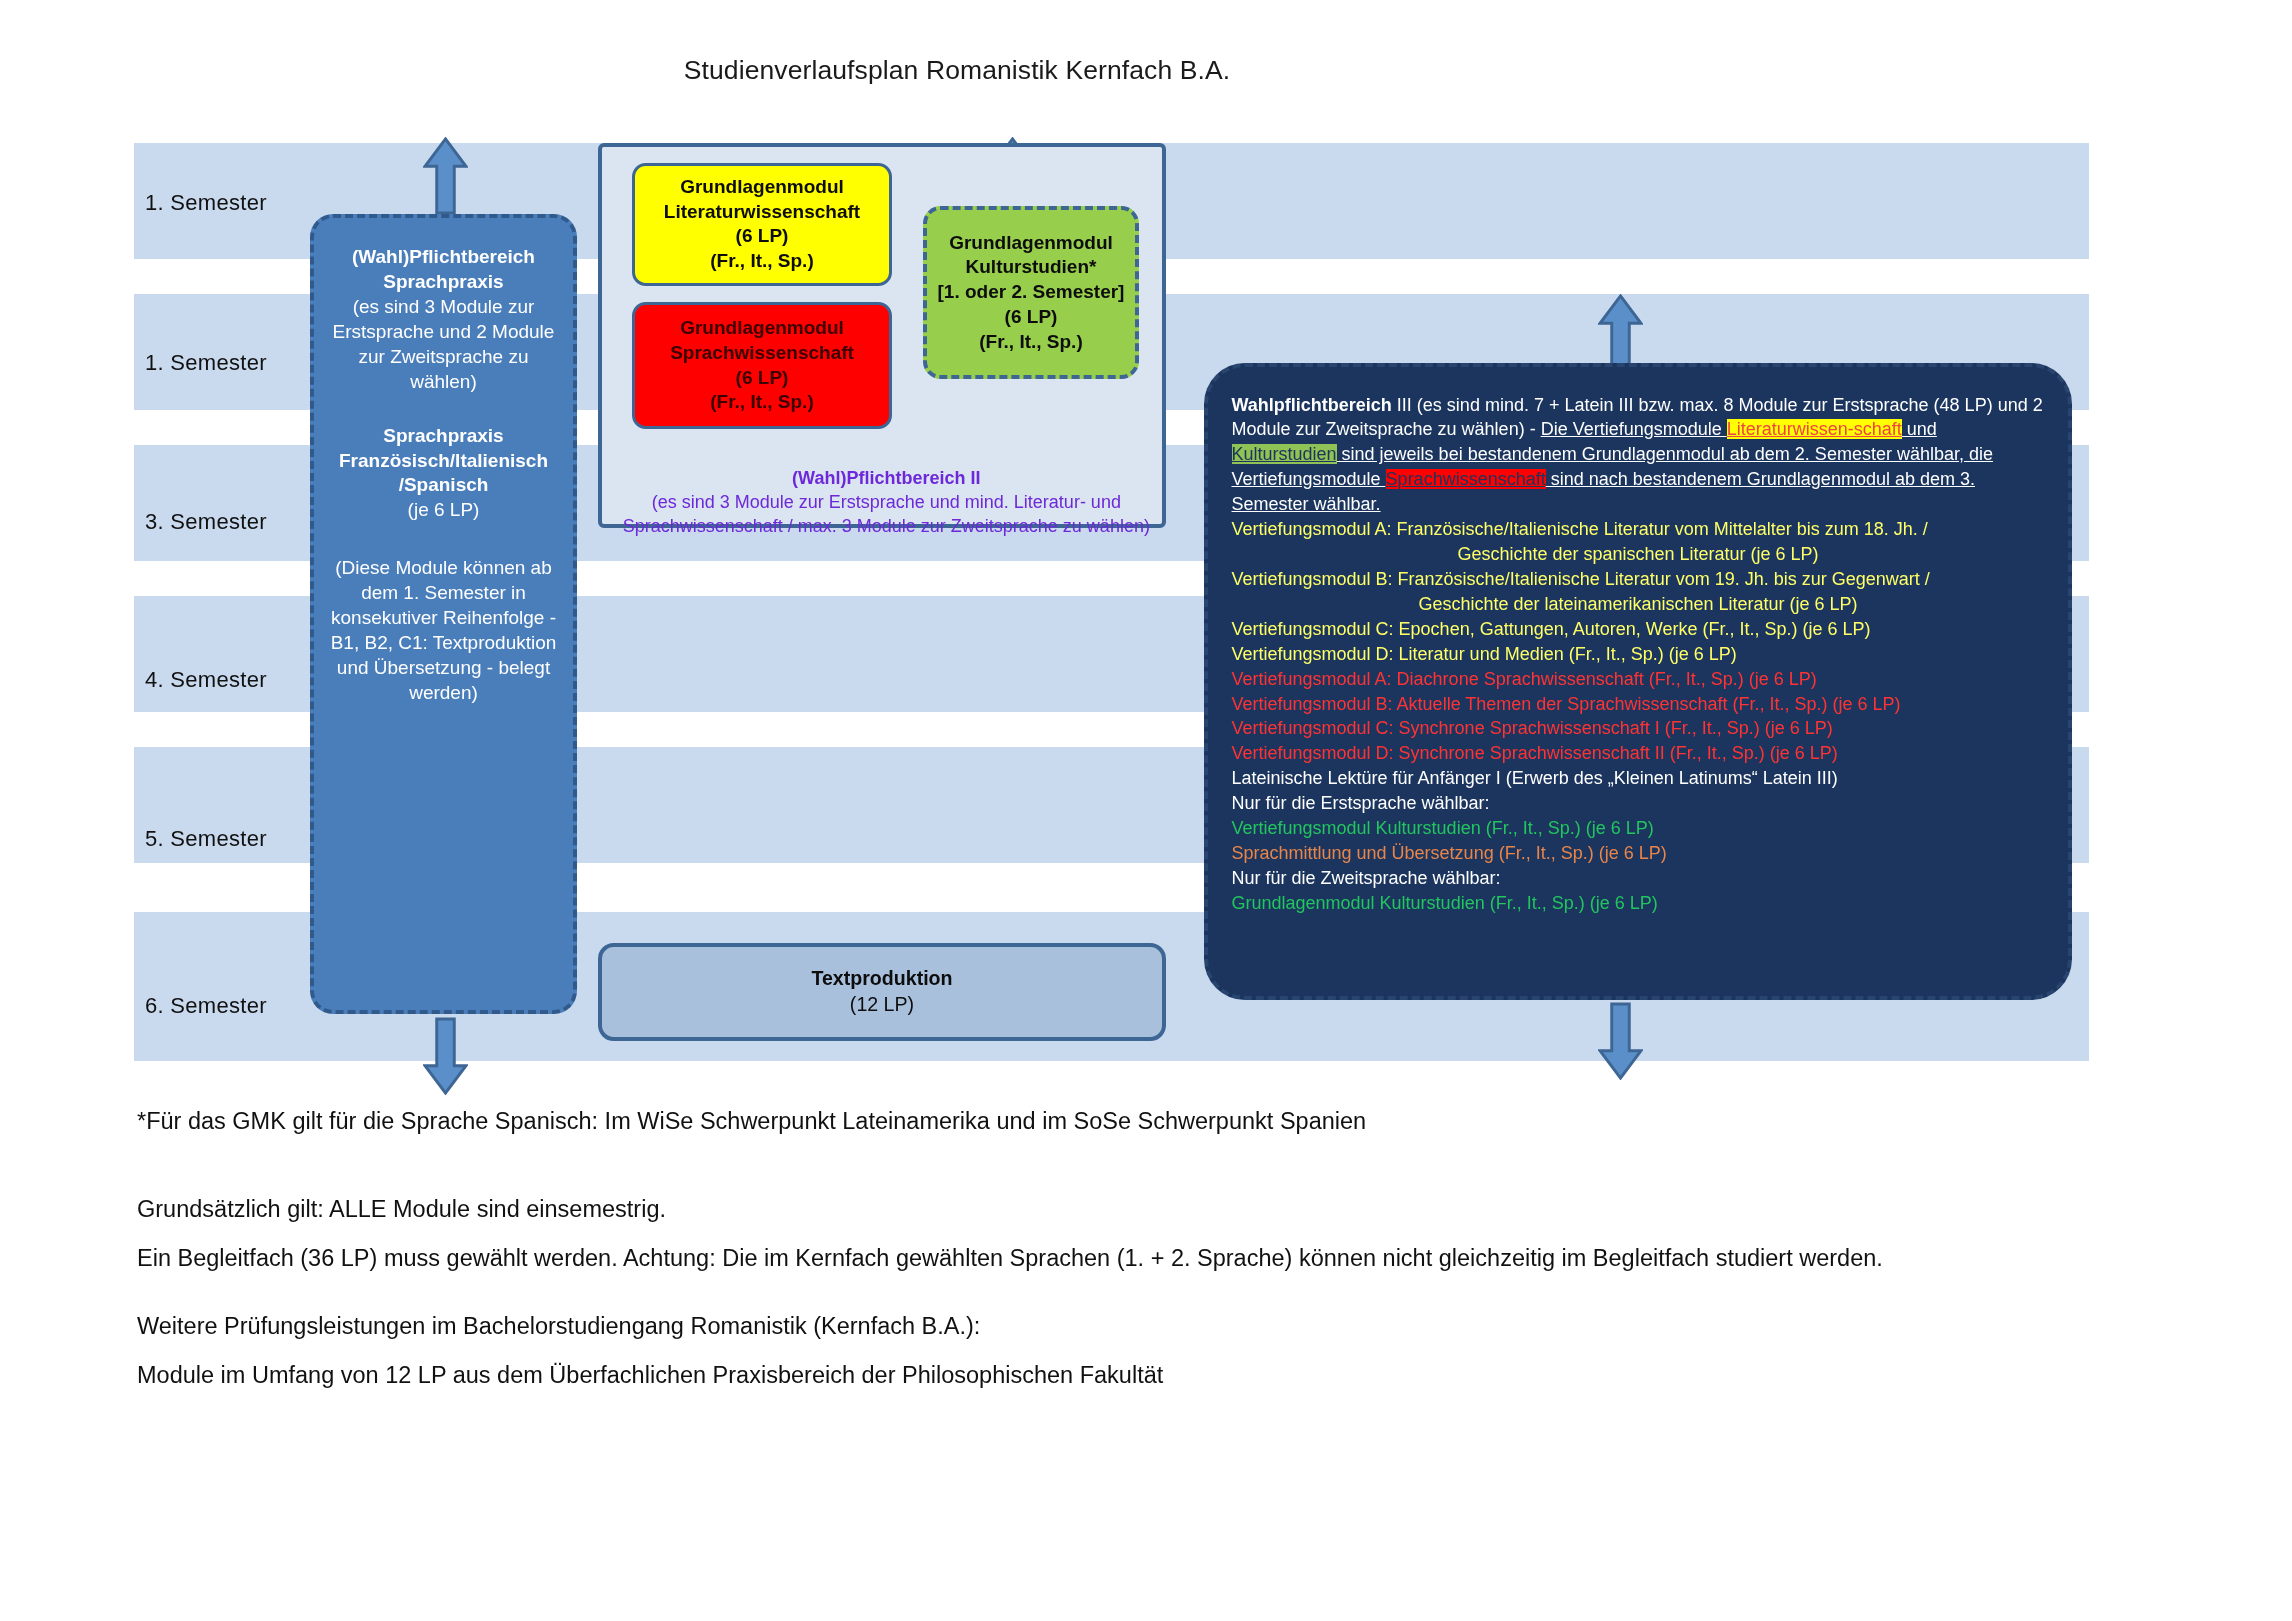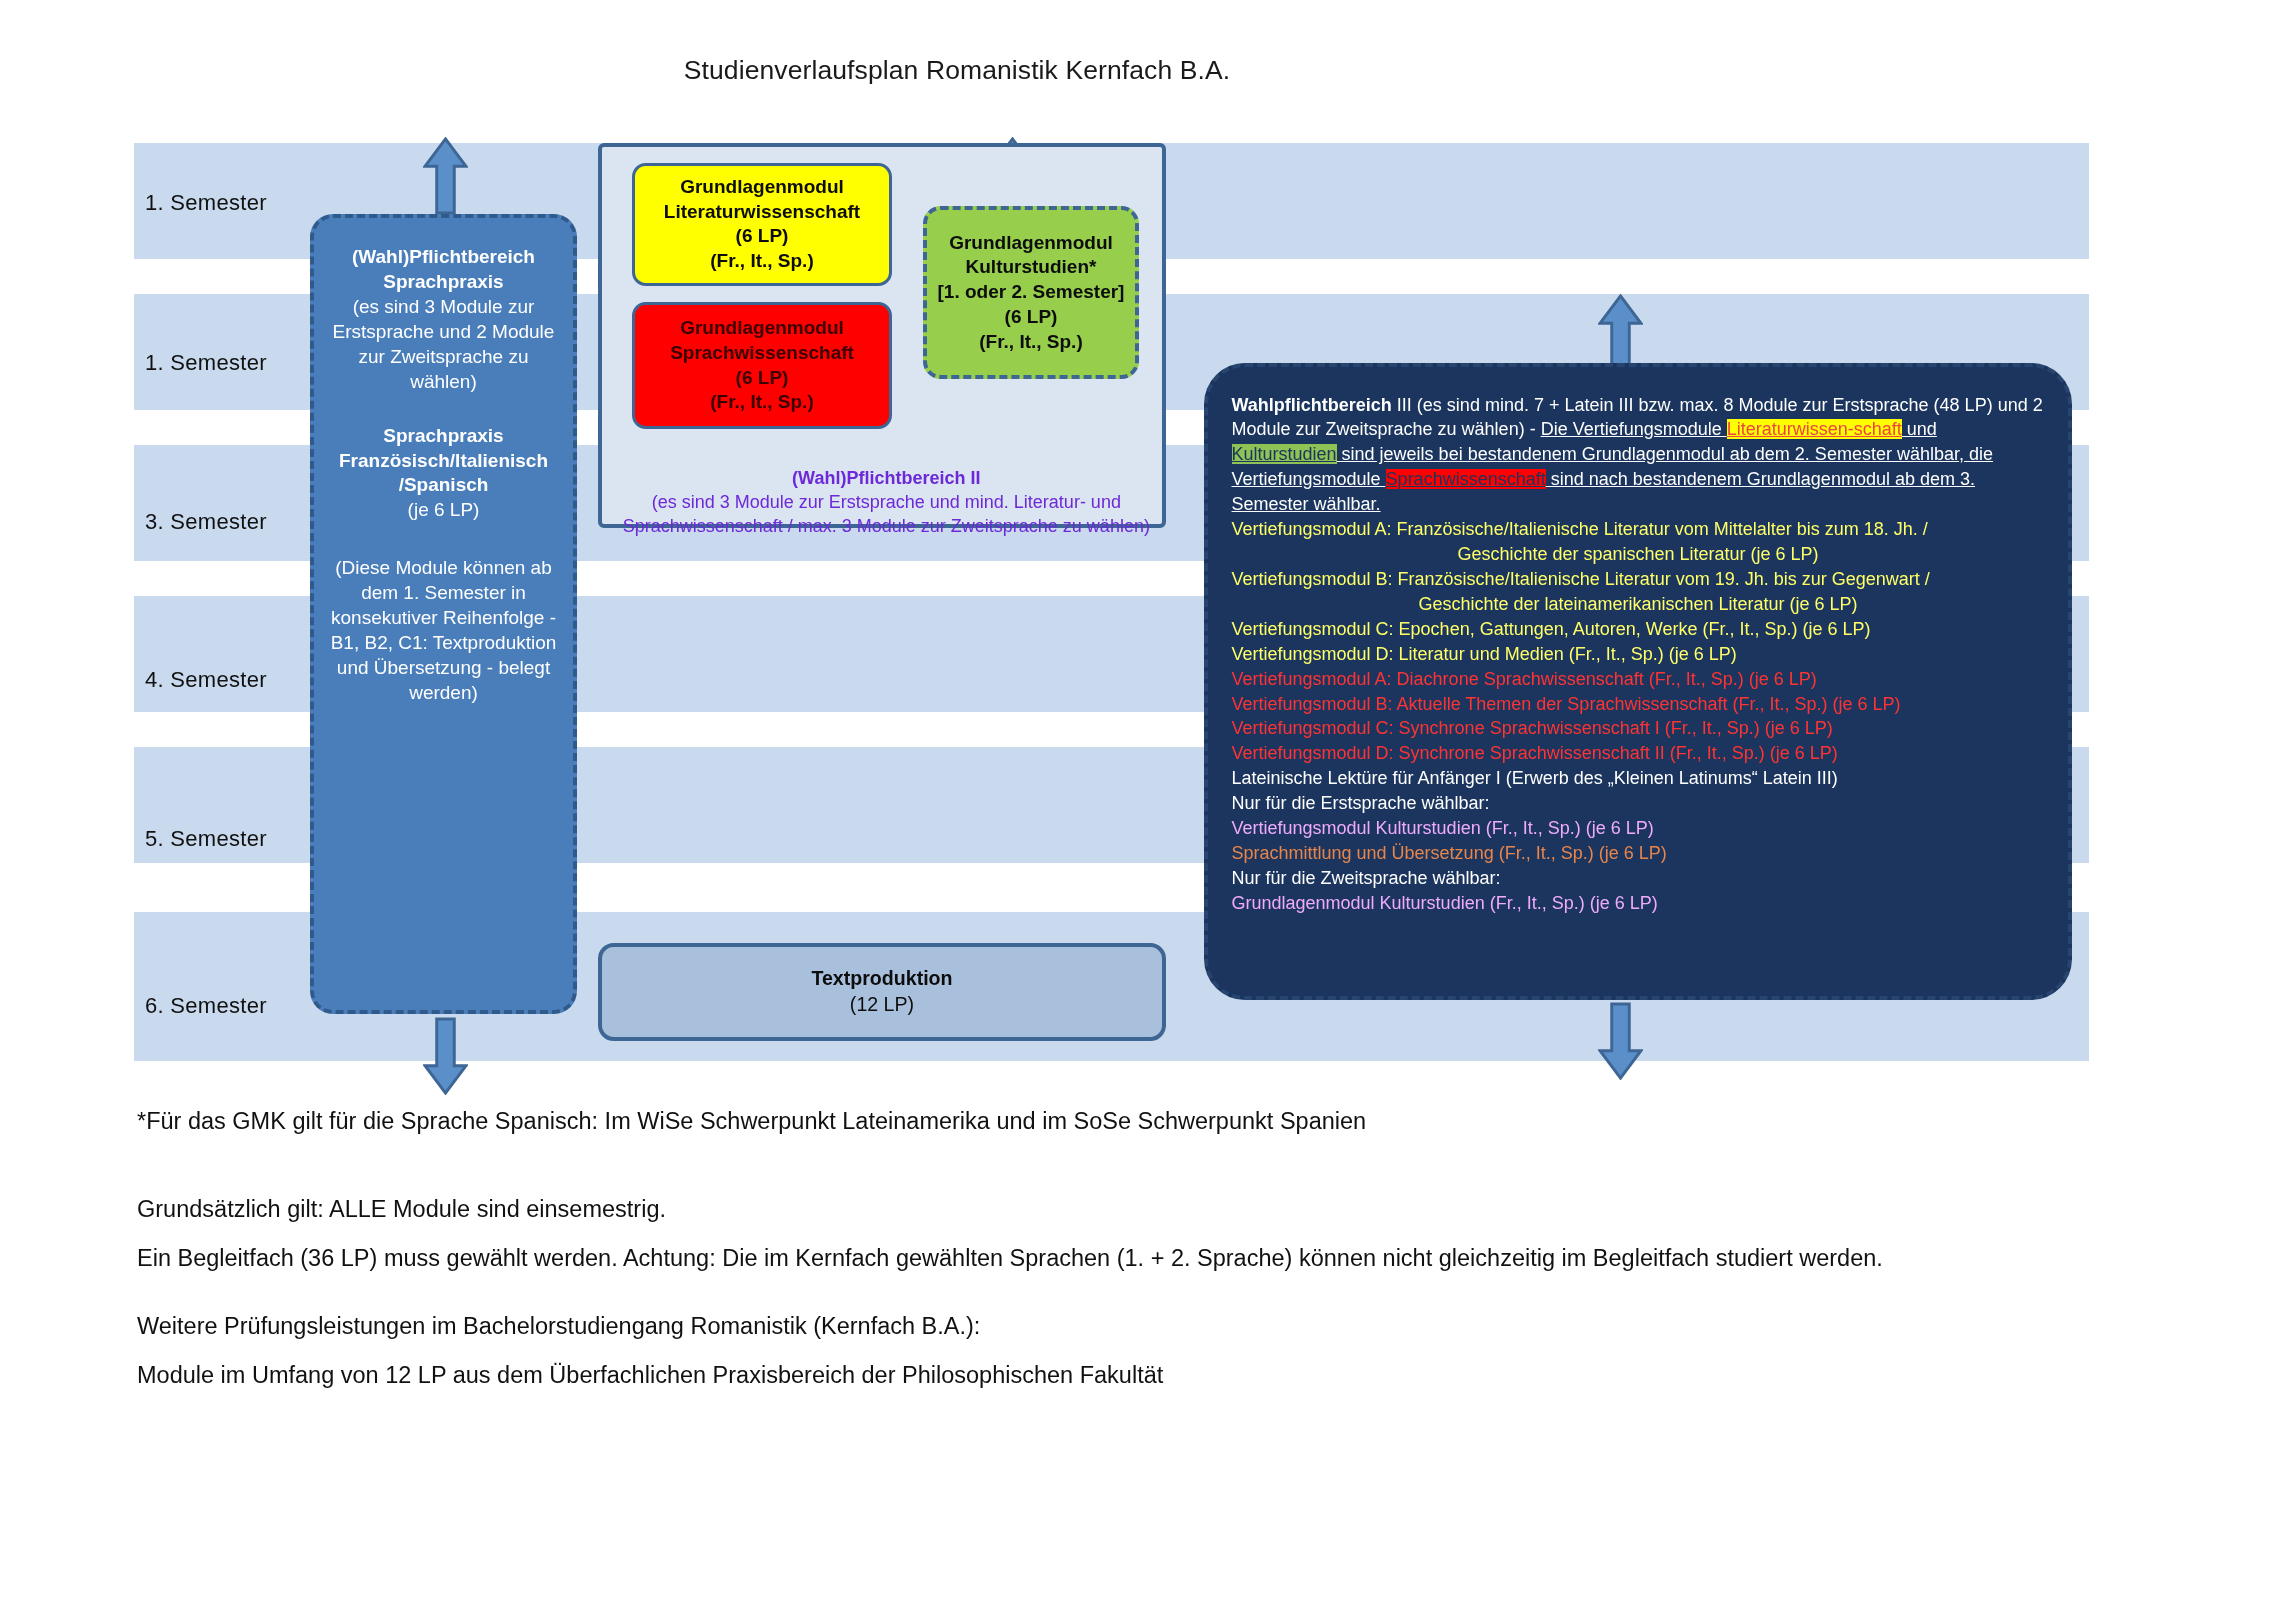--- a/index.html
+++ b/index.html
@@ -116,21 +116,21 @@
   }
   #wpb3-box p{margin:0;}
   #wpb3-box .intro{ text-align:left; }
   #wpb3-box .b{font-weight:bold;}
   #wpb3-box .u{text-decoration:underline;}
   .hl-yellow{background:#ffff00;color:#ef4444;}
   .hl-green{background:#8fc356;color:#1b355e;}
   .hl-red{background:#fe0000;color:#1b355e;}
   .t-yellow{color:#ffff66;}
   .t-red{color:#ff3333;}
-  .t-green{color:#f0abfc;}
+  .t-green{color:#22c55e;}
   .t-orange{color:#e8854a;}
   .t-white{color:#ffffff;}
   .ctr{text-align:center;}
 
   
   .foot{
     position:absolute;left:137px;font-size:23.5px;color:#111;line-height:1.3;
   }
 </style>
 </head>

